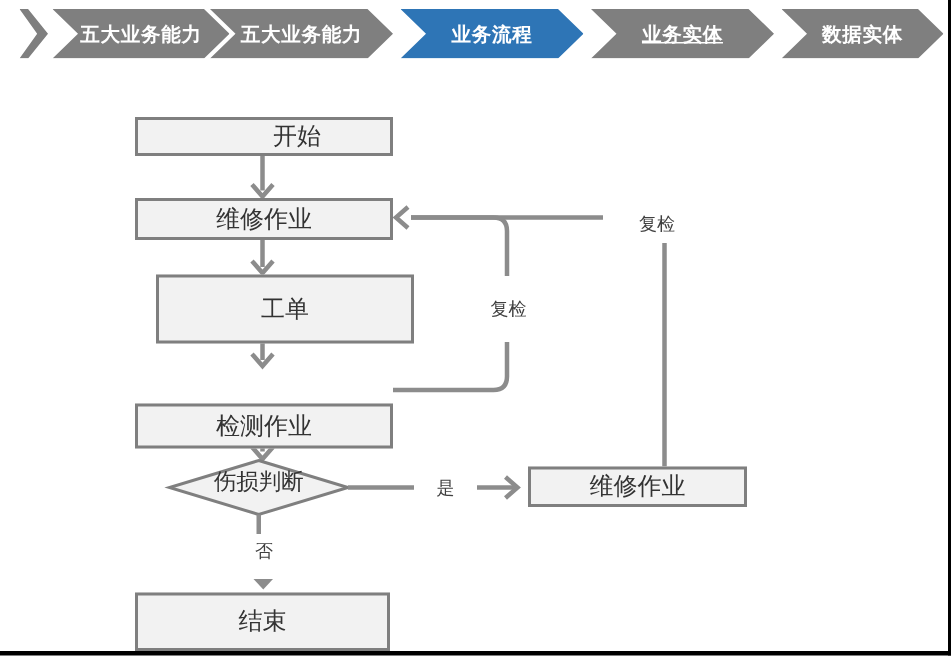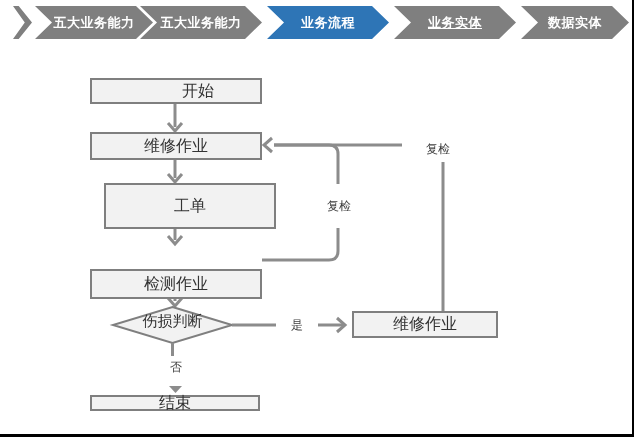--- a/index.html
+++ b/index.html
@@ -56,21 +56,21 @@
     border: 2px solid #7f7f7f;
     color: #333333;
     font-size: 16px;
     display: flex; align-items: center; justify-content: center;
   }
   .n-start   { left: 90px;  top: 78px;  width: 172px; height: 26px; padding-left: 44px; }
   .n-plan    { left: 90px;  top: 132px; width: 172px; height: 28px; }
   .n-order   { left: 104px;  top: 183px; width: 172px; height: 46px; }
   .n-inspect { left: 90px;  top: 245px; width: 172px; height: 30px; margin-top: 24px; }
   .n-repair  { left: 352px; top: 311px; width: 146px; height: 27px; }
-  .n-end     { left: 90px;  top: 395px; width: 170px; height: 16px; }
+  .n-end     { left: 90px;  top: 395px; width: 170px; height: 39px; }
 
   .diamond-label {
     position: absolute;
     left: 113px; top: 312px; width: 119px;
     text-align: center;
     color: #333333; font-size: 15px;
   }
 
   
   svg.wires { position: absolute; left: 0; top: 0; width: 634px; height: 439px; }

